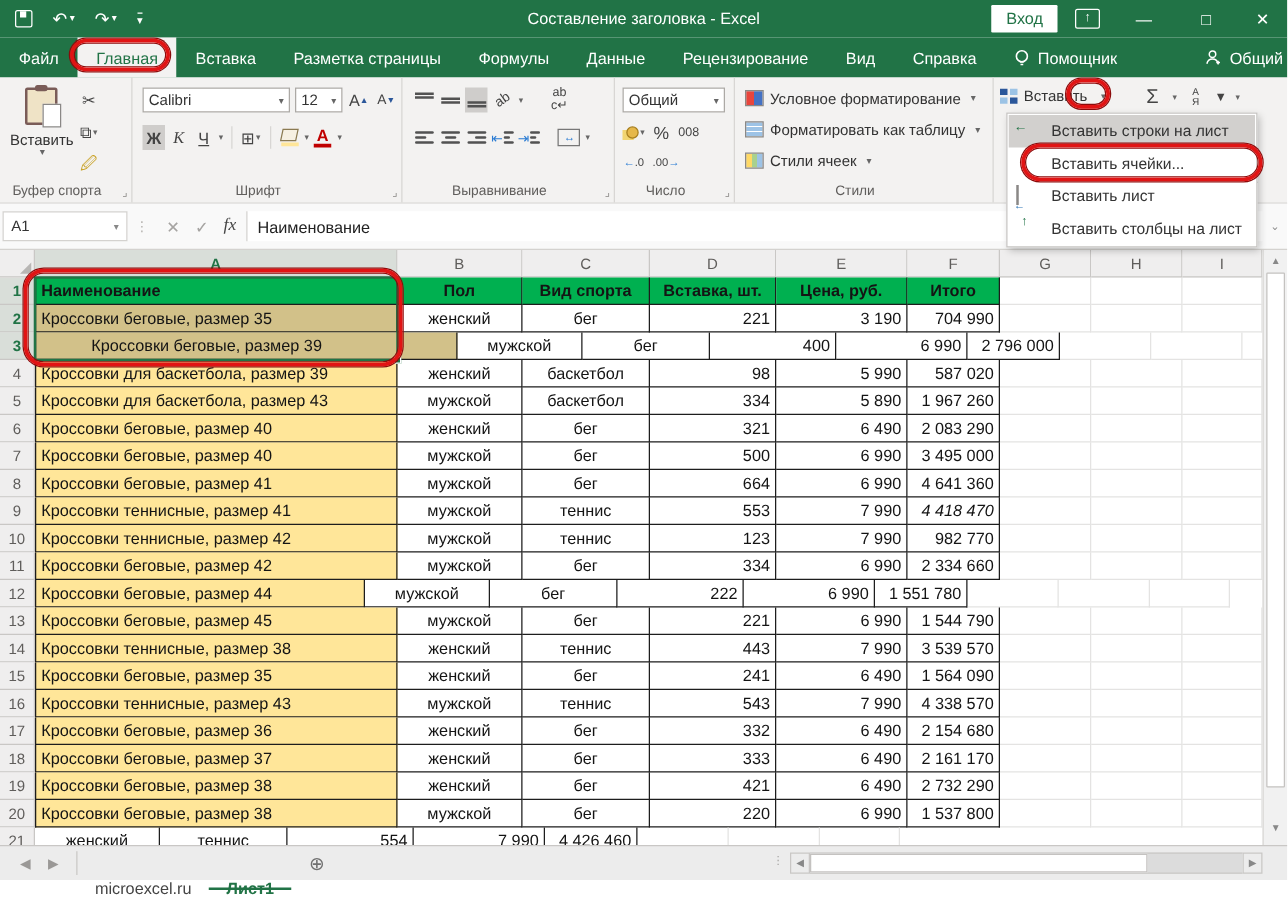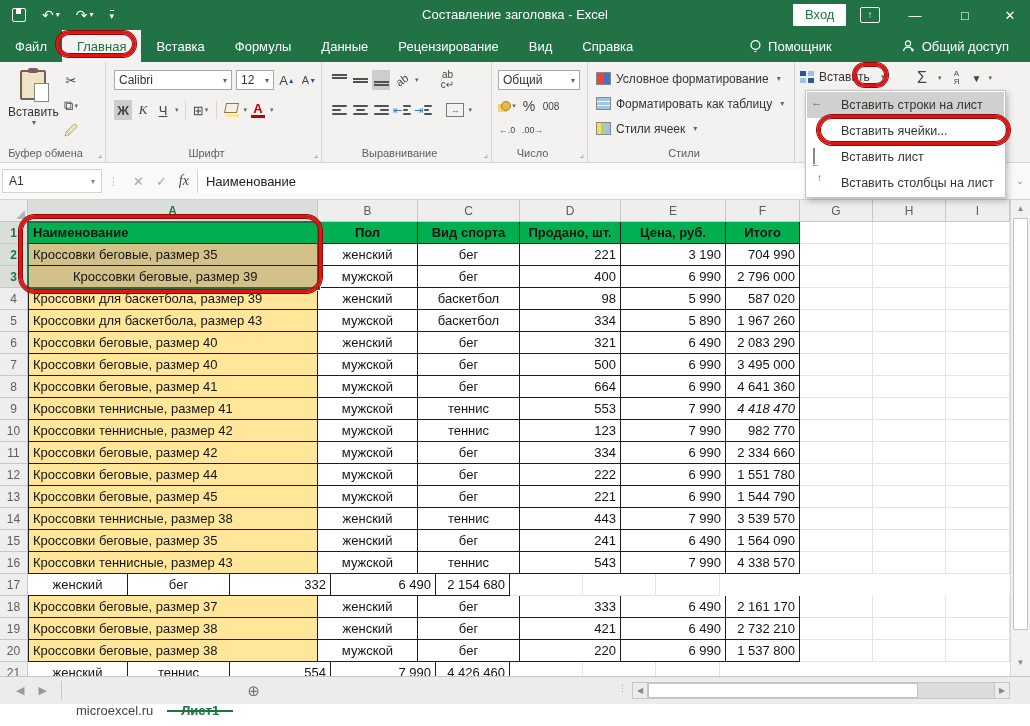--- a/index.html
+++ b/index.html
@@ -170,20 +170,21 @@
     <div class="abs winbtn" style="left:895px;">—</div>
     <div class="abs winbtn" style="left:945px;">□</div>
     <div class="abs winbtn" style="left:990px;">✕</div>
   </div>
 
   <div class="abs tabrow">
     <span id="tab-strip" style="display:flex;">
         <span class="rtab">Файл</span>
         <span class="rtab active">Главная</span>
         <span class="rtab">Вставка</span>
+        <span class="rtab">Разметка страницы</span>
         <span class="rtab">Формулы</span>
         <span class="rtab">Данные</span>
         <span class="rtab">Рецензирование</span>
         <span class="rtab">Вид</span>
         <span class="rtab">Справка</span>
       </span>
     <span class="spacer"></span>
     <span class="rtab">
       <span class="bulb-icon">
         <svg width="13" height="15" viewBox="0 0 13 15">
@@ -211,21 +212,21 @@
       <div class="bigbtn" style="left:8px;top:8px;">
         <span class="clipboard-icon"></span>
         <span style="margin-top:5px;font-size:12px;color:#333;">Вставить</span>
         <span class="darr">▼</span>
       </div>
       <div class="abs" style="left:62px;top:8px;display:flex;flex-direction:column;gap:6px;">
         <span class="sbtn">✂</span>
         <span class="sbtn">⧉<span class="darr">▾</span></span>
         <span class="sbtn" style="color:#c9a227;">🖉</span>
       </div>
-      <div class="glabel">Буфер обмена</div>
+      <div class="glabel">Буфер спорта</div>
       <span class="dlg">⌟</span>
     </div>
 
     <div class="rgroup" style="left:106px;width:216px;">
       <div class="combo abs" style="left:8px;top:8px;width:118px;">
         <span>Calibri</span>
           <span class="arrow">▾</span>
       </div>
       <div class="combo abs" style="left:130px;top:8px;width:38px;">
         <span>12</span>
@@ -417,42 +418,42 @@
         <div class="hcell" style="width: 74px;">F</div>
         <div class="hcell" style="width: 73px;">G</div>
         <div class="hcell" style="width: 73px;">H</div>
         <div class="hcell" style="width: 64px;">I</div>
       </div>
       <div class="grow">
         <div class="hcell selhl" style="width: 28px;">1</div>
         <div class="cell first hdr" style="width: 290px;">Наименование</div>
         <div class="cell hdr center" style="width: 100px;">Пол</div>
         <div class="cell hdr center" style="width: 102px;">Вид спорта</div>
-        <div class="cell hdr center" style="width: 101px;">Продано, шт.</div>
+        <div class="cell hdr center" style="width: 101px;">Вставка, шт.</div>
         <div class="cell hdr center" style="width: 105px;">Цена, руб.</div>
         <div class="cell hdr center" style="width: 74px;">Итого</div>
         <div class="cell empty" style="width: 73px;"></div>
         <div class="cell empty" style="width: 73px;"></div>
         <div class="cell empty" style="width: 64px;"></div>
       </div>
       <div class="grow">
         <div class="hcell selhl" style="width: 28px;">2</div>
         <div class="cell first selyellow" style="width: 290px;">Кроссовки беговые, размер 35</div>
         <div class="cell center" style="width: 100px;">женский</div>
         <div class="cell center" style="width: 102px;">бег</div>
         <div class="cell num" style="width: 101px;">221</div>
         <div class="cell num" style="width: 105px;">3 190</div>
         <div class="cell num" style="width: 74px;">704 990</div>
         <div class="cell empty" style="width: 73px;"></div>
         <div class="cell empty" style="width: 73px;"></div>
         <div class="cell empty" style="width: 64px;"></div>
       </div>
       <div class="grow">
         <div class="hcell selhl" style="width: 28px;">3</div>
-        <div class="cell first selyellow" style="width: 290px; padding-left: 44px;">Кроссовки беговые, размер 39</div>
+        <div class="cell first selyellow" style="width: 338px; padding-left: 44px;">Кроссовки беговые, размер 39</div>
         <div class="cell center" style="width: 100px;">мужской</div>
         <div class="cell center" style="width: 102px;">бег</div>
         <div class="cell num" style="width: 101px;">400</div>
         <div class="cell num" style="width: 105px;">6 990</div>
         <div class="cell num" style="width: 74px;">2 796 000</div>
         <div class="cell empty" style="width: 73px;"></div>
         <div class="cell empty" style="width: 73px;"></div>
         <div class="cell empty" style="width: 64px;"></div>
       </div>
       <div class="grow">
@@ -546,21 +547,21 @@
         <div class="cell center" style="width: 102px;">бег</div>
         <div class="cell num" style="width: 101px;">334</div>
         <div class="cell num" style="width: 105px;">6 990</div>
         <div class="cell num" style="width: 74px;">2 334 660</div>
         <div class="cell empty" style="width: 73px;"></div>
         <div class="cell empty" style="width: 73px;"></div>
         <div class="cell empty" style="width: 64px;"></div>
       </div>
       <div class="grow">
         <div class="hcell" style="width: 28px;">12</div>
-        <div class="cell first yellow" style="width: 290px;">Кроссовки беговые, размер 44</div>
+        <div class="cell first yellow" style="width: 264px;">Кроссовки беговые, размер 44</div>
         <div class="cell center" style="width: 100px;">мужской</div>
         <div class="cell center" style="width: 102px;">бег</div>
         <div class="cell num" style="width: 101px;">222</div>
         <div class="cell num" style="width: 105px;">6 990</div>
         <div class="cell num" style="width: 74px;">1 551 780</div>
         <div class="cell empty" style="width: 73px;"></div>
         <div class="cell empty" style="width: 73px;"></div>
         <div class="cell empty" style="width: 64px;"></div>
       </div>
       <div class="grow">
@@ -606,20 +607,21 @@
         <div class="cell center" style="width: 102px;">теннис</div>
         <div class="cell num" style="width: 101px;">543</div>
         <div class="cell num" style="width: 105px;">7 990</div>
         <div class="cell num" style="width: 74px;">4 338 570</div>
         <div class="cell empty" style="width: 73px;"></div>
         <div class="cell empty" style="width: 73px;"></div>
         <div class="cell empty" style="width: 64px;"></div>
       </div>
       <div class="grow">
         <div class="hcell" style="width: 28px;">17</div>
+        <div class="cell first yellow" style="width: 290px;">Кроссовки беговые, размер 36</div>
         <div class="cell center" style="width: 100px;">женский</div>
         <div class="cell center" style="width: 102px;">бег</div>
         <div class="cell num" style="width: 101px;">332</div>
         <div class="cell num" style="width: 105px;">6 490</div>
         <div class="cell num" style="width: 74px;">2 154 680</div>
         <div class="cell empty" style="width: 73px;"></div>
         <div class="cell empty" style="width: 73px;"></div>
         <div class="cell empty" style="width: 64px;"></div>
       </div>
       <div class="grow">
@@ -634,21 +636,21 @@
         <div class="cell empty" style="width: 73px;"></div>
         <div class="cell empty" style="width: 64px;"></div>
       </div>
       <div class="grow">
         <div class="hcell" style="width: 28px;">19</div>
         <div class="cell first yellow" style="width: 290px;">Кроссовки беговые, размер 38</div>
         <div class="cell center" style="width: 100px;">женский</div>
         <div class="cell center" style="width: 102px;">бег</div>
         <div class="cell num" style="width: 101px;">421</div>
         <div class="cell num" style="width: 105px;">6 490</div>
-        <div class="cell num" style="width: 74px;">2 732 210</div>
+        <div class="cell num" style="width: 74px;">2 732 290</div>
         <div class="cell empty" style="width: 73px;"></div>
         <div class="cell empty" style="width: 73px;"></div>
         <div class="cell empty" style="width: 64px;"></div>
       </div>
       <div class="grow">
         <div class="hcell" style="width: 28px;">20</div>
         <div class="cell first yellow" style="width: 290px;">Кроссовки беговые, размер 38</div>
         <div class="cell center" style="width: 100px;">мужской</div>
         <div class="cell center" style="width: 102px;">бег</div>
         <div class="cell num" style="width: 101px;">220</div>

